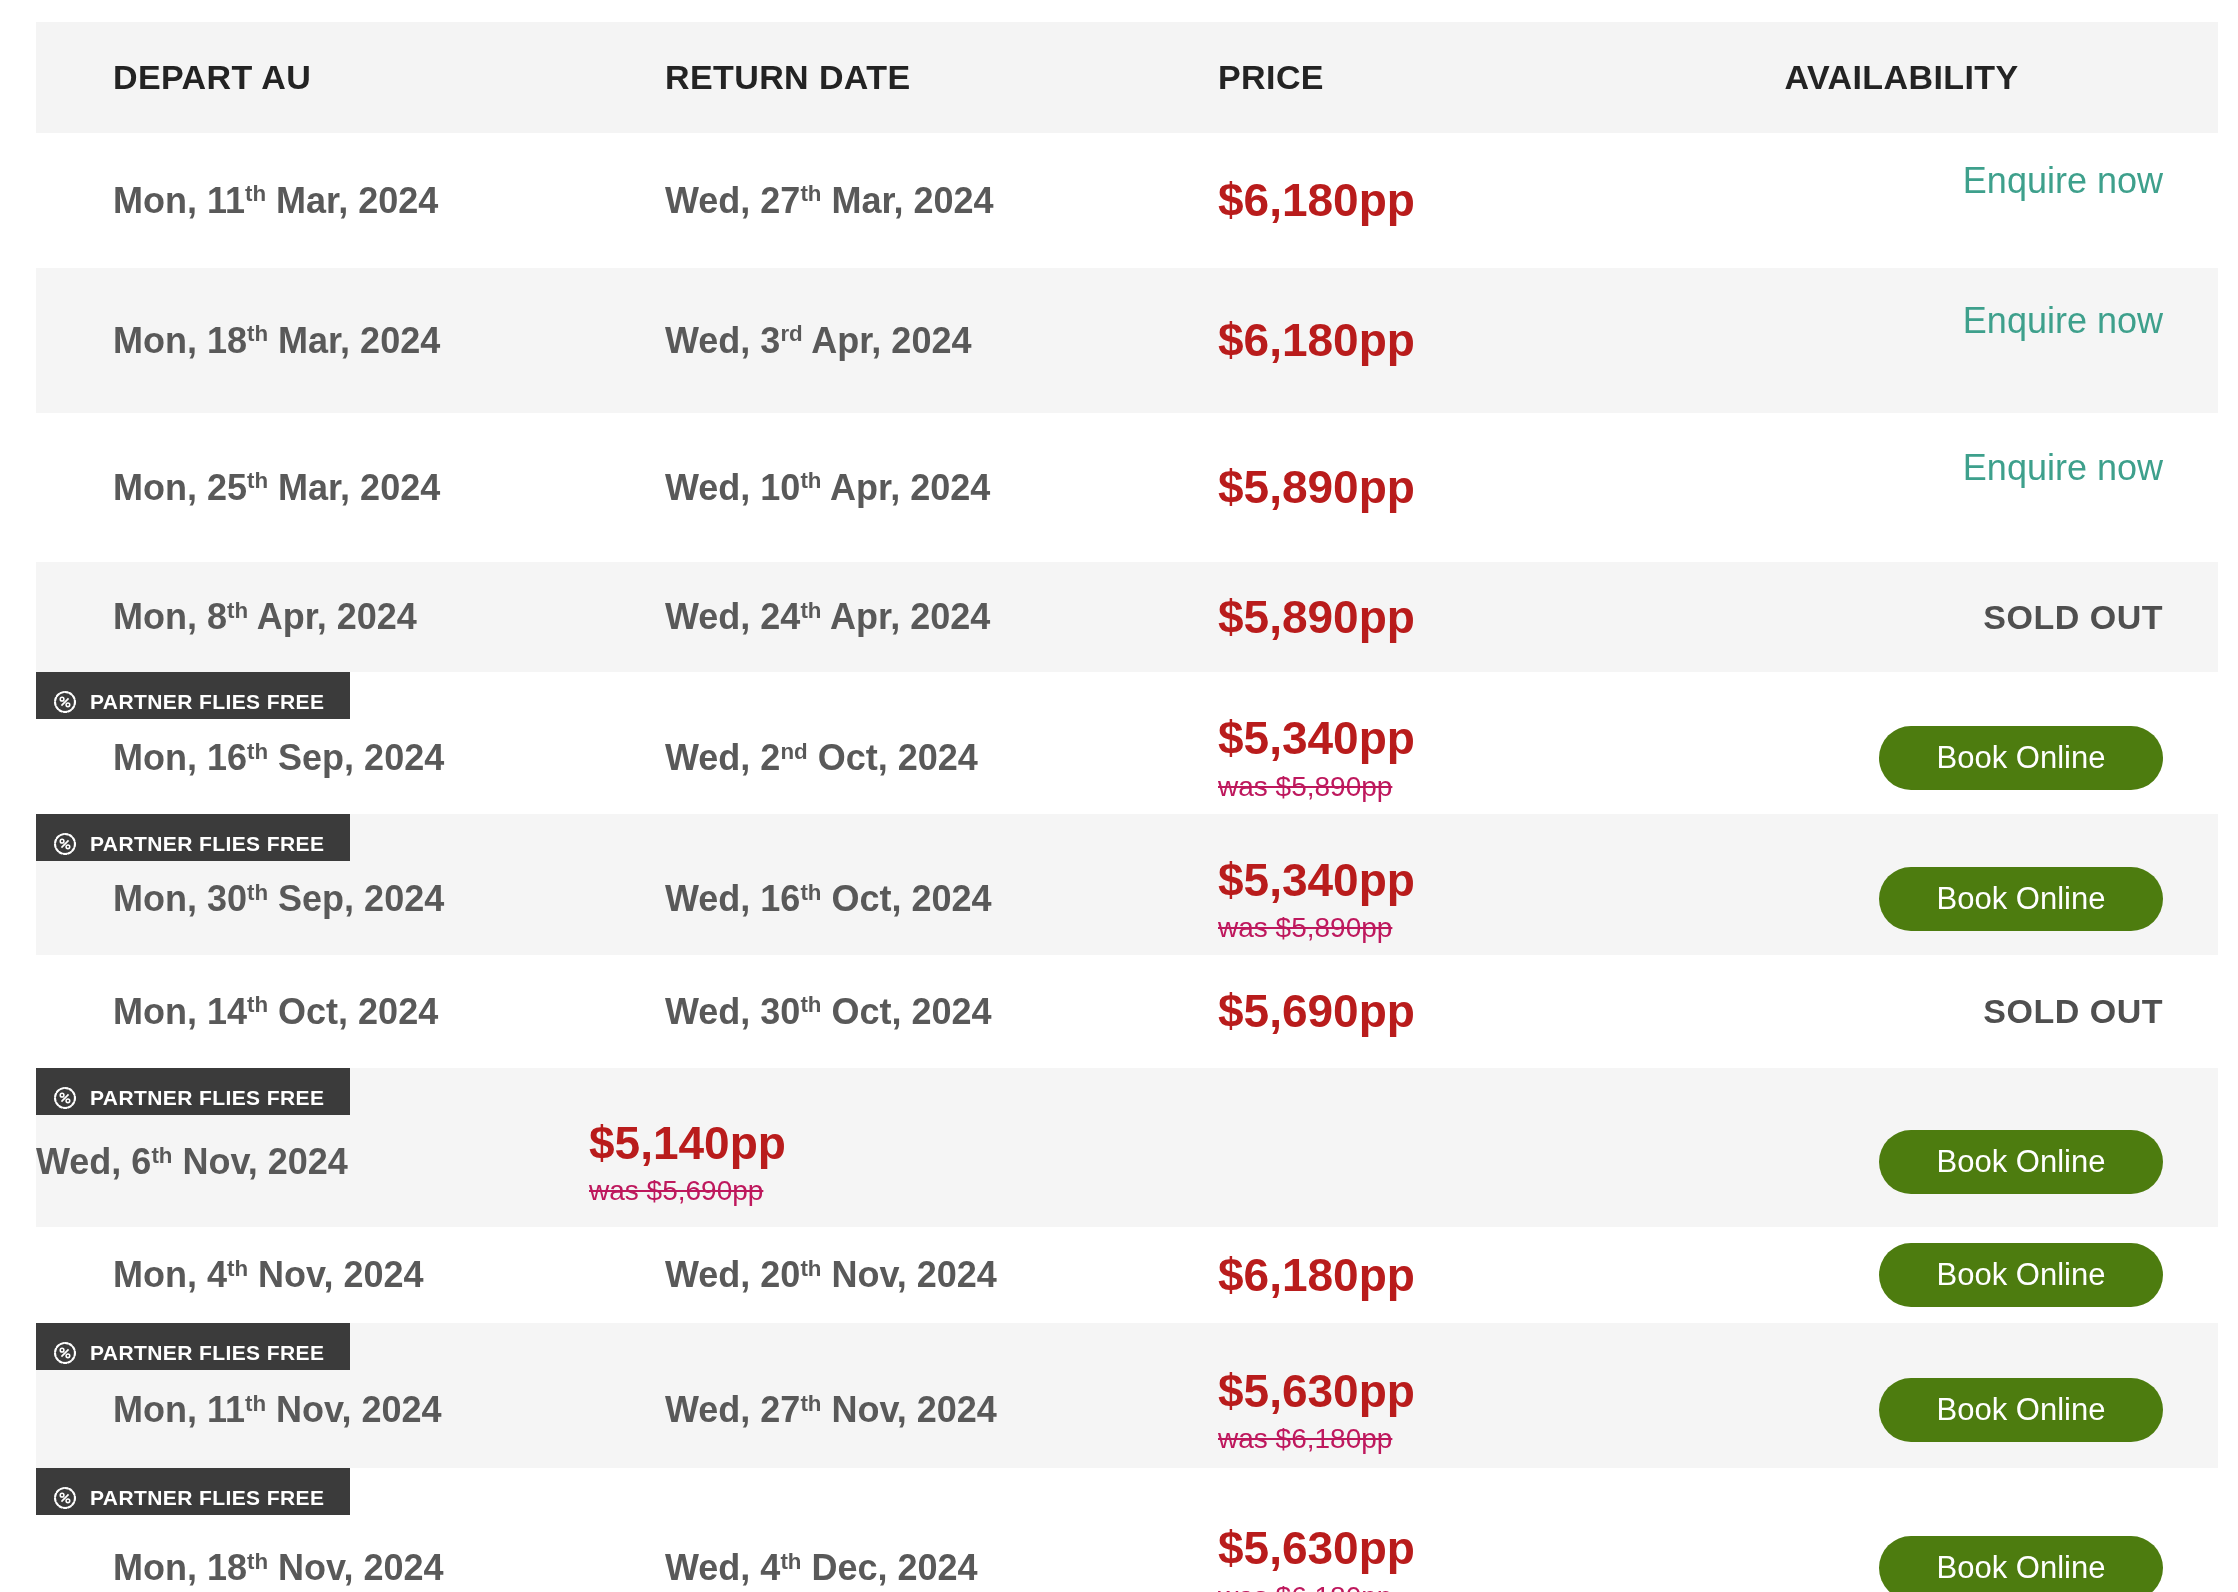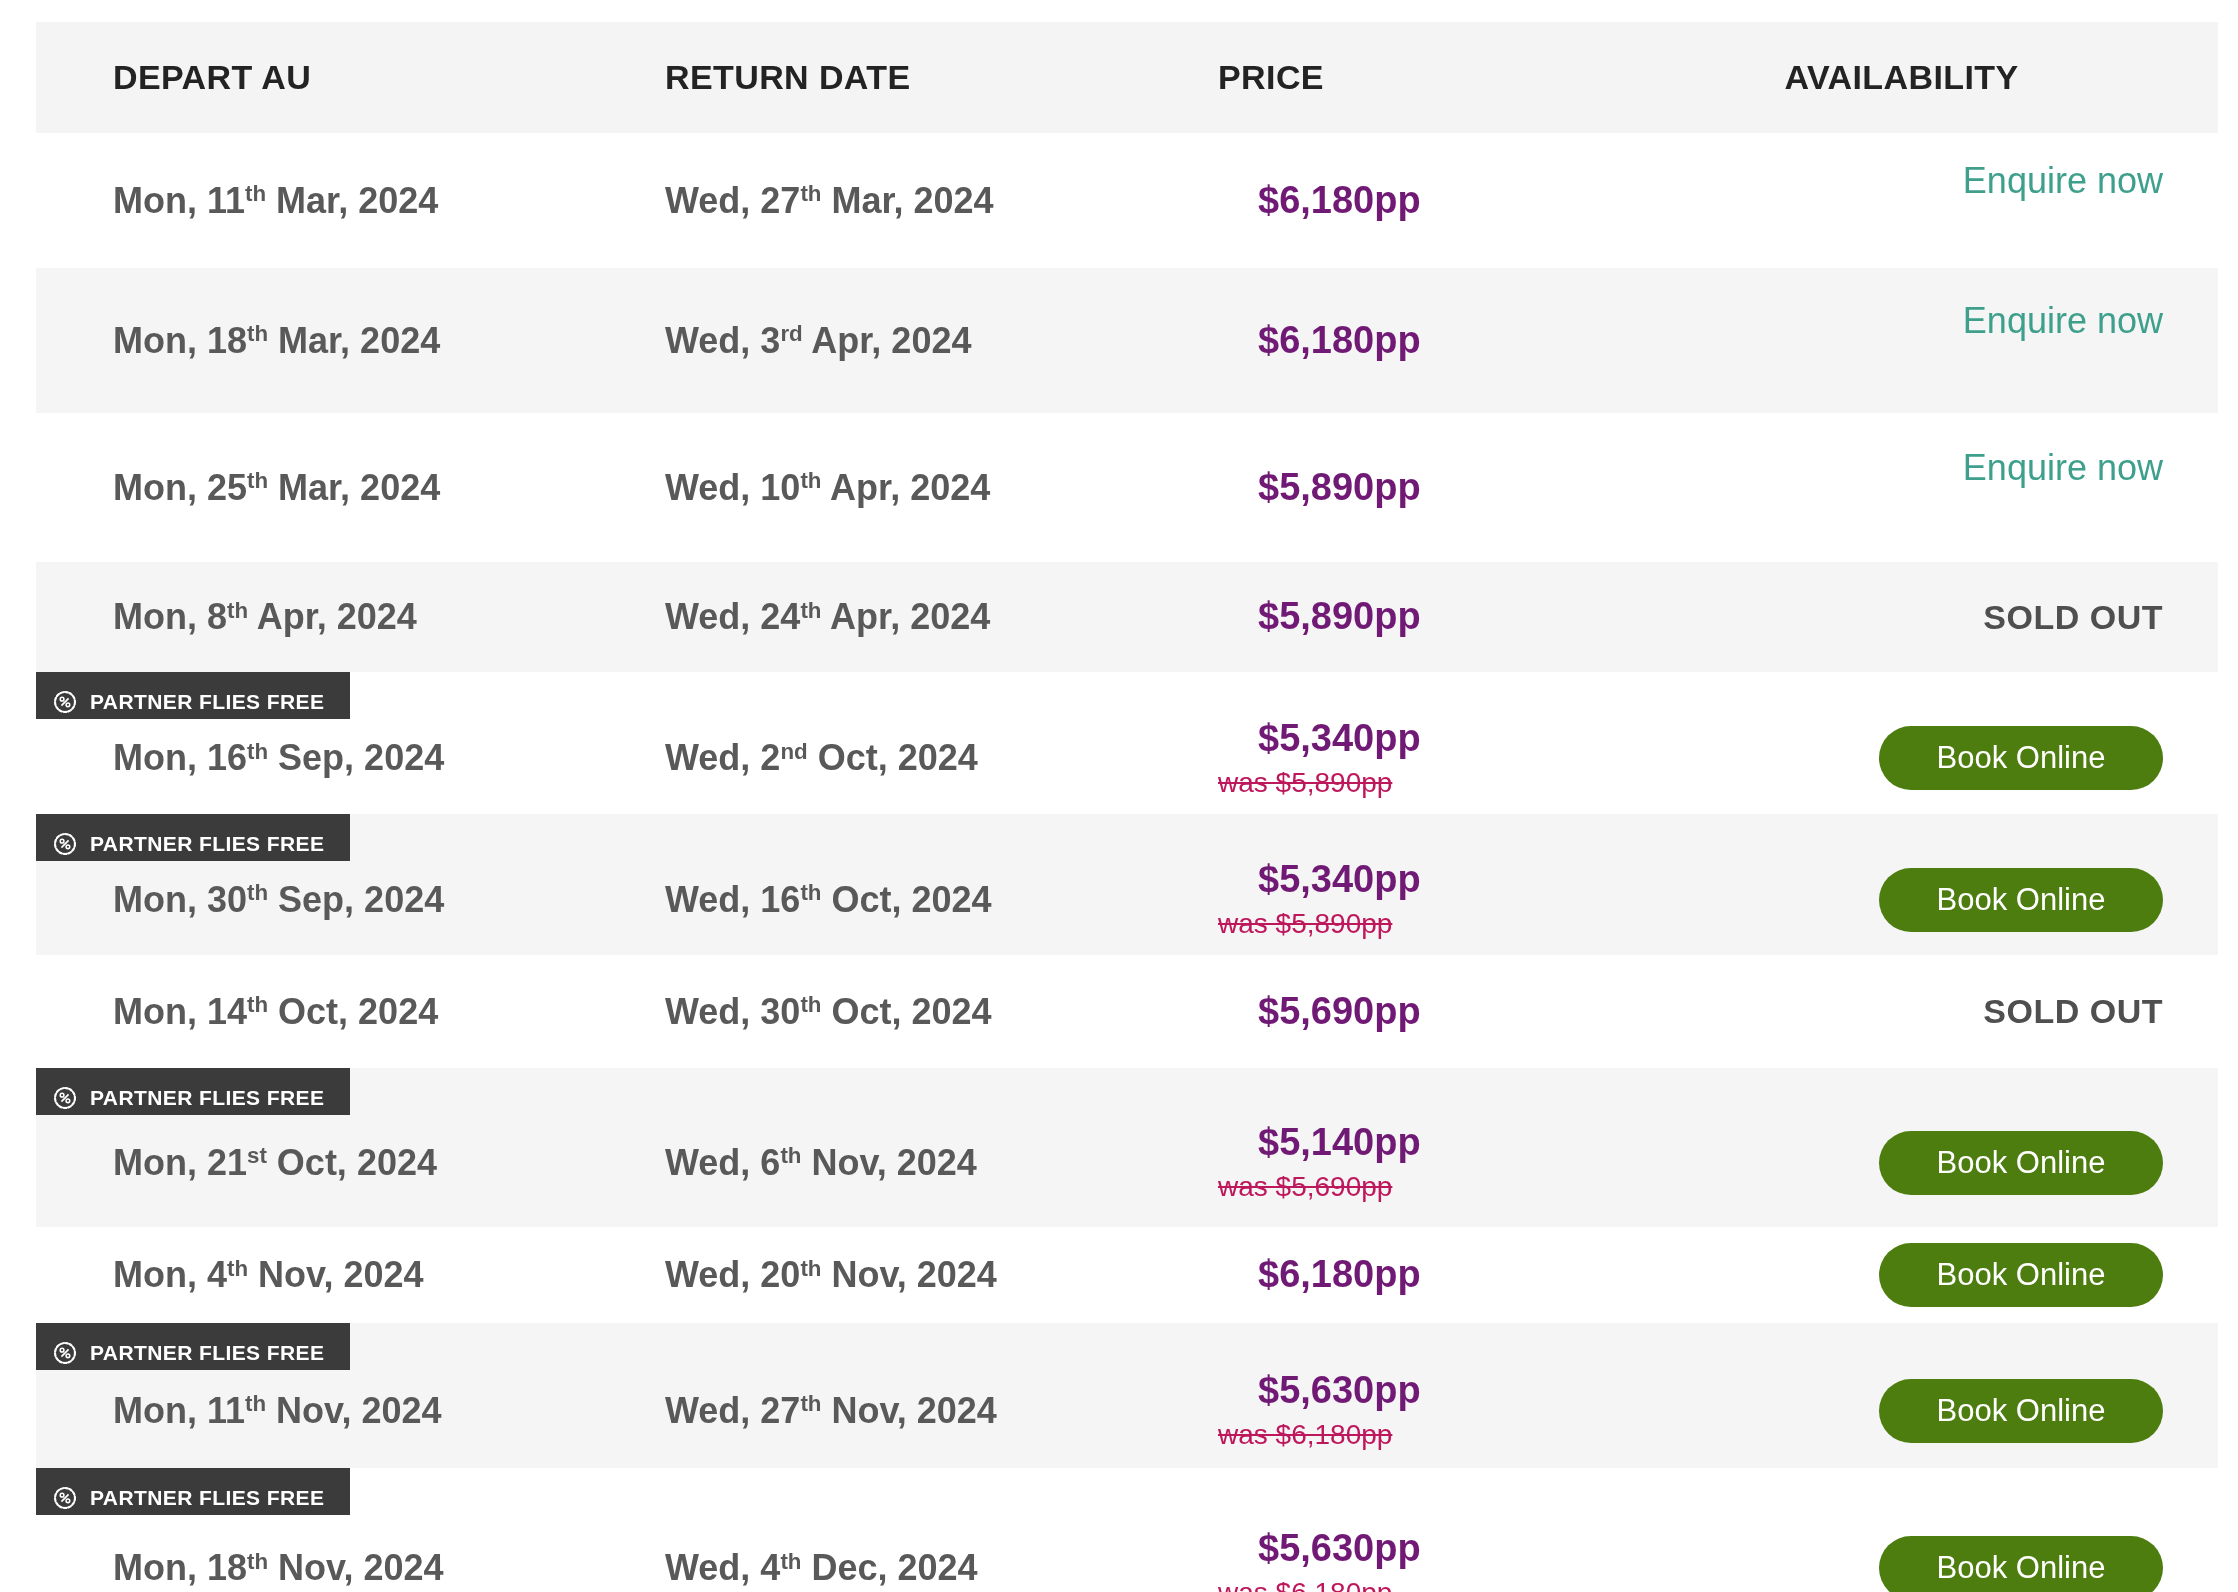--- a/index.html
+++ b/index.html
@@ -25,21 +25,21 @@
   .c1{width:629px;padding-left:77px;box-sizing:border-box;flex-shrink:0;}
   .c2{width:553px;flex-shrink:0;}
   .c3{width:422px;flex-shrink:0;}
   .c4{flex:1;display:flex;justify-content:center;align-items:flex-end;padding-right:55px;box-sizing:border-box;flex-direction:column;}
   .hc1{width:629px;padding-left:77px;box-sizing:border-box;flex-shrink:0;}
   .hc2{width:553px;flex-shrink:0;}
   .hc3{width:422px;flex-shrink:0;}
   .hc4{flex:1;text-align:center;padding-right:55px;box-sizing:border-box;}
   .date{font-size:36px;color:#595959;white-space:nowrap;font-weight:bold;}
   .date sup{font-size:.62em;position:relative;top:-.5em;vertical-align:baseline;letter-spacing:0;}
-  .price{font-size:38px;font-weight:700;color:#701a75;line-height:1.1;margin-left:40px;}
+  .price{font-size:46px;font-weight:700;color:#b91c1c;line-height:1.1;}
   .was{font-size:28px;color:#be185d;text-decoration:line-through;margin-top:8px;line-height:1.1;}
   .enquire{
     font-size:36px;color:#3ea08c;text-decoration:none;cursor:pointer;
     transform:translateY(-20px);display:inline-block;
   }
   .soldout{font-size:34px;font-weight:700;color:#4f4f4f;letter-spacing:.5px;}
   .book{
     width:284px;height:64px;border:none;border-radius:32px;background:#4d7c0f;
     color:#ffffff;font-size:31px;font-family:inherit;cursor:pointer;line-height:64px;text-align:center;padding:0;
   }
@@ -188,21 +188,20 @@
         <svg width="26" height="26" viewBox="0 0 24 24">
           <circle cx="12" cy="12" r="9.2" fill="none" stroke="#ffffff" stroke-width="2" stroke-dasharray="2.6 1.7" stroke-linecap="round"></circle>
           <line x1="8.7" y1="15.3" x2="15.3" y2="8.7" stroke="#ffffff" stroke-width="1.6"></line>
           <circle cx="9.3" cy="9.4" r="1.7" fill="none" stroke="#ffffff" stroke-width="1.4"></circle>
           <circle cx="14.7" cy="14.6" r="1.7" fill="none" stroke="#ffffff" stroke-width="1.4"></circle>
         </svg>
       </span>
       <span class="badge-label">PARTNER FLIES FREE</span>
     </div>
     <div class="cells">
-      <div class="c1"><span class="date"><span>Mon, 21</span><sup>st</sup><span> Oct, 2024</span></span></div>
       <div class="c2"><span class="date"><span>Wed, 6</span><sup>th</sup><span> Nov, 2024</span></span></div>
       <div class="c3">
           <div class="price">$5,140pp</div>
           <div class="was">was $5,690pp</div>
         </div>
       <div class="c4">
           <button class="book">Book Online</button>
         </div>
     </div>
   </div>

